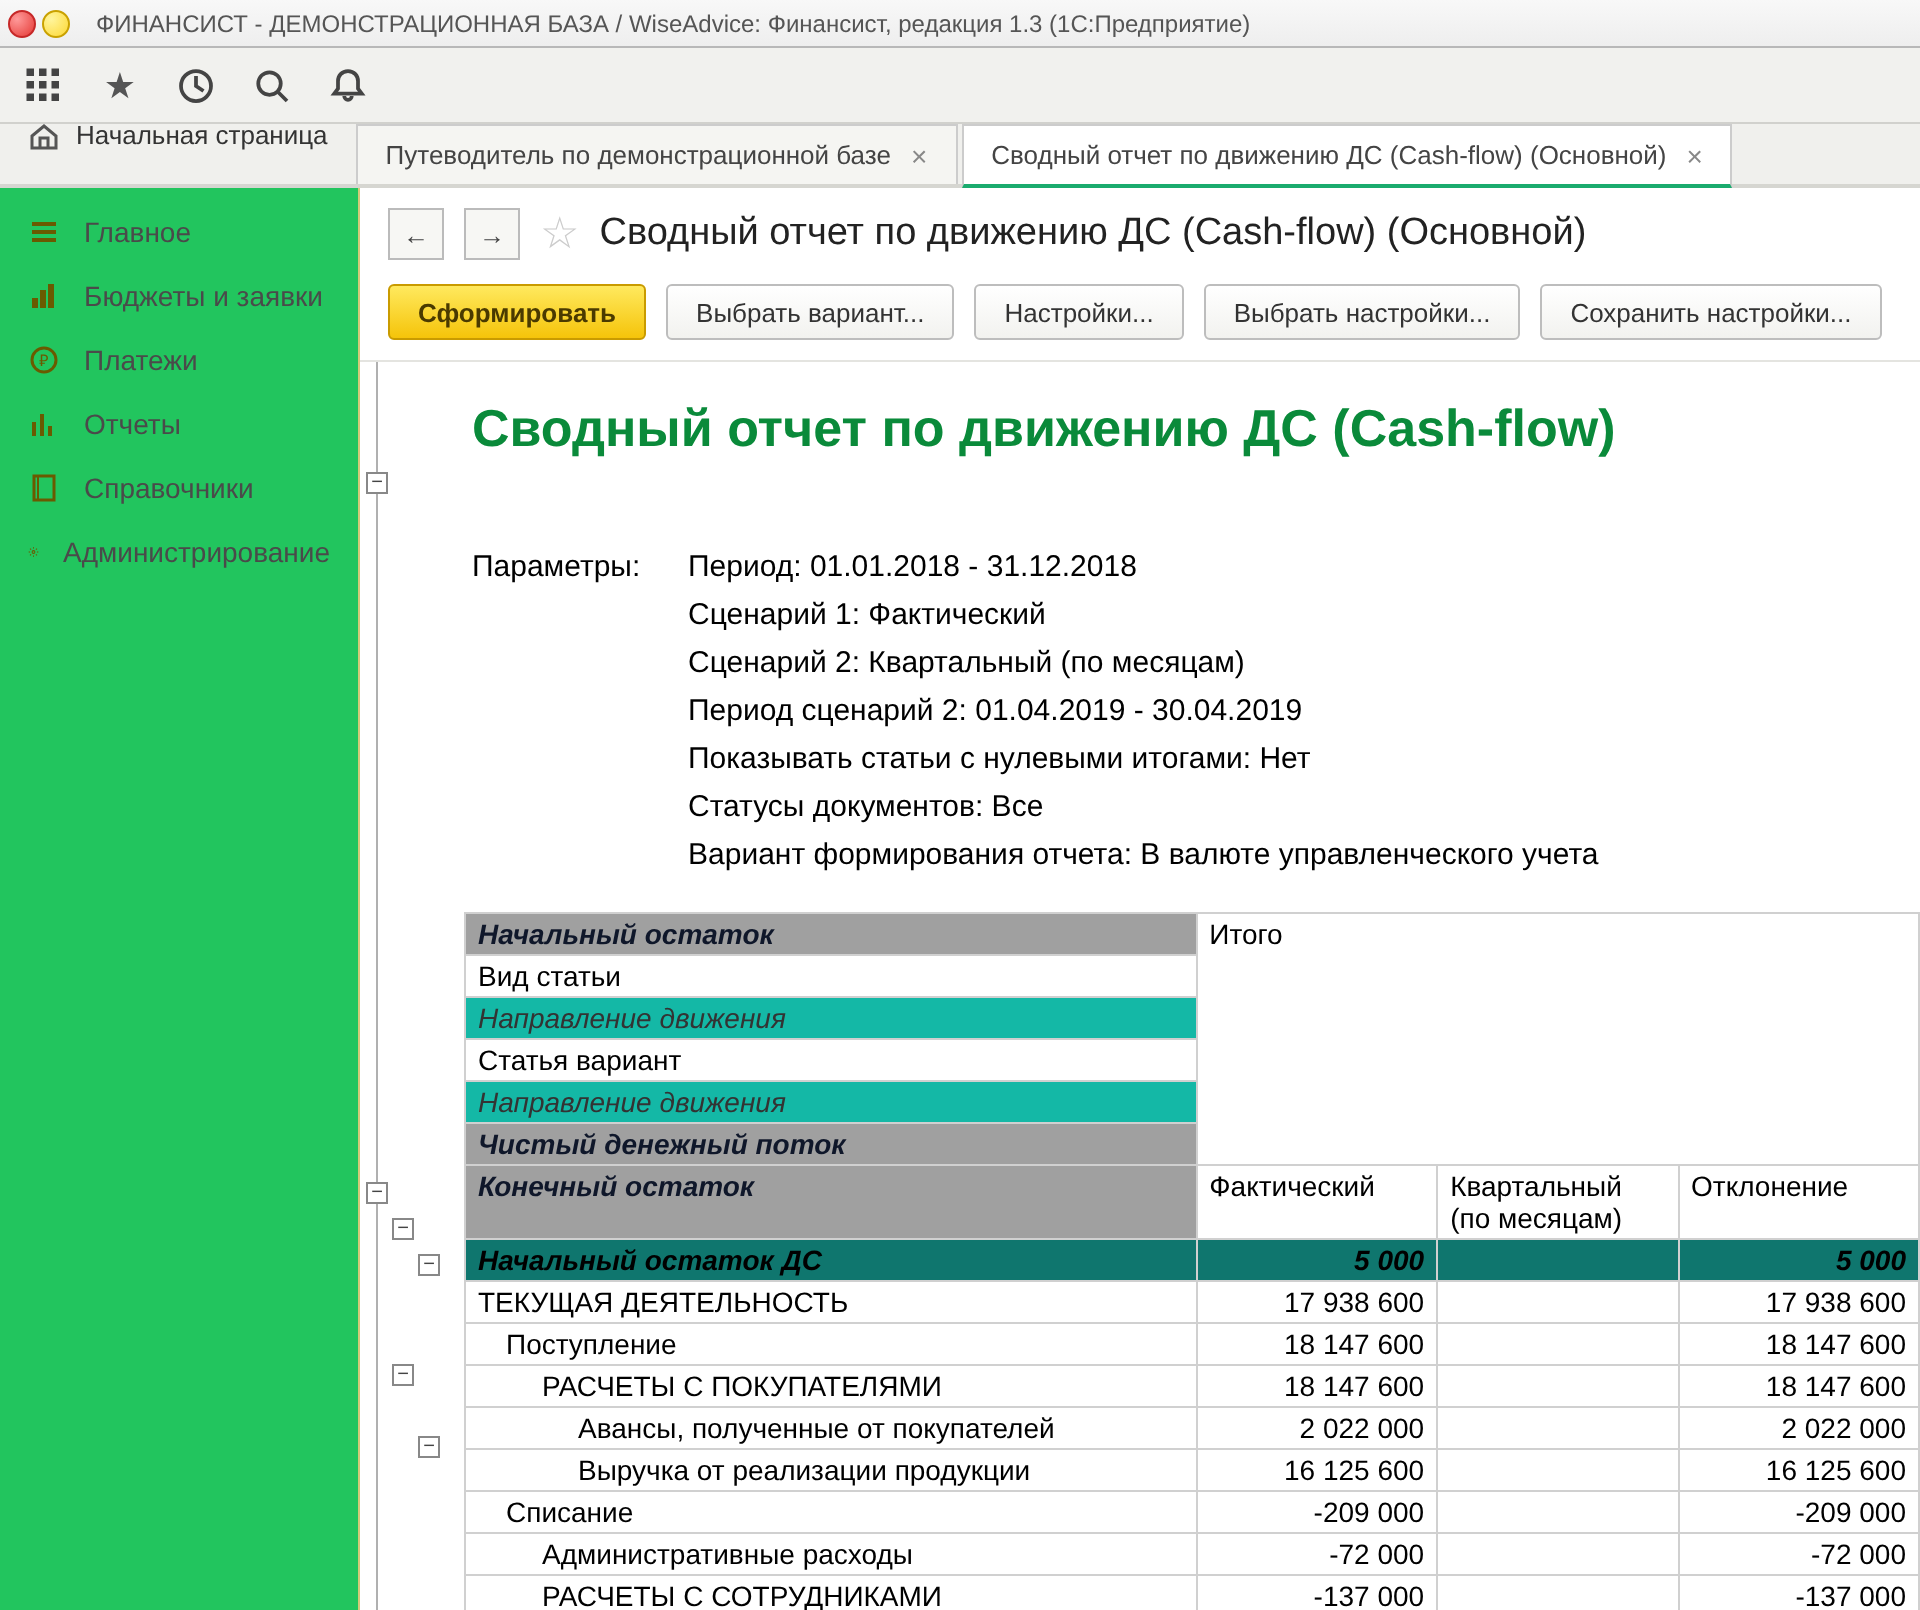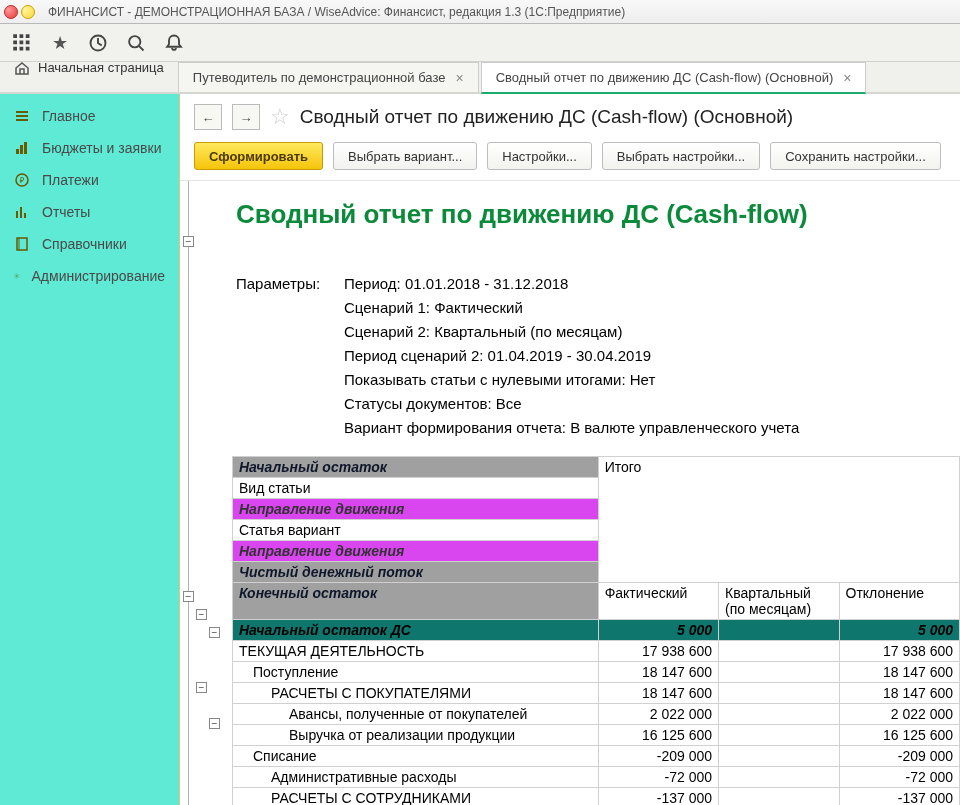--- a/index.html
+++ b/index.html
@@ -10,21 +10,21 @@
   .tb-yel { background: radial-gradient(circle at 30% 30%, #fff59d, #fdd835); border-color: #c9a100; }
   .title-text { margin-left: 10px; color: #555; font-size: 12px; }
   .main-toolbar { height: 38px; background: #f1f1ee; border-bottom: 1px solid #d1d1cd; display: flex; align-items: center; padding-left: 12px; gap: 18px; }
   .mt-icon { color: #555; font-size: 18px; display: flex; align-items: center; justify-content: center; width: 20px; height: 20px; }
   .tabs { height: 32px; background: #f0f0ed; border-bottom: 2px solid #d6d6d1; display: flex; align-items: flex-end; }
   .tab-home { display: flex; padding: 0 14px; height: 32px; color: #333; }
   .tab { height: 30px; padding: 0 14px; display: flex; align-items: center; border: 1px solid #ccc; border-bottom: none; background: #f5f5f2; margin-right: 2px; font-size: 13px; color: #444; }
   .tab.active { background: #fff; border-bottom: 2px solid #1aab6e; height: 32px; position: relative; top: 2px; }
   .tab .close { margin-left: 10px; color: #888; font-size: 14px; }
   .body-row { display: flex; height: calc(805px - 24px - 38px - 32px); }
-  .sidebar { width: 180px; background: #5eead4; border-right: 1px solid #d6c97a; padding-top: 6px; }
+  .sidebar { width: 180px; background: #22c55e; border-right: 1px solid #d6c97a; padding-top: 6px; }
   .side-item { display: flex; align-items: center; padding: 8px 14px; color: #4a4a4a; font-size: 14px; gap: 12px; }
   .side-item svg { width: 16px; height: 16px; }
   .content { flex: 1; display: flex; flex-direction: column; background: #fff; overflow: hidden; }
   .page-head { padding: 10px 14px 6px; display: flex; align-items: center; gap: 10px; }
   .nav-arrow { width: 28px; height: 26px; border: 1px solid #bbb; background: #f7f7f4; display: flex; align-items: center; justify-content: center; color: #444; }
   .page-title { font-size: 19px; color: #222; }
   .star { color: #ccc; font-size: 22px; }
   .button-row { padding: 6px 14px 10px; display: flex; gap: 10px; border-bottom: 1px solid #e4e4e0; }
   .btn { height: 28px; padding: 0 14px; border: 1px solid #bdbdbd; background: linear-gradient(#ffffff,#f2f2ef); border-radius: 3px; font-size: 13px; color: #333; display: flex; align-items: center; }
   .btn.primary { background: linear-gradient(#ffe95e,#f5c40a); border-color: #c99b00; font-weight: bold; color: #4a3a00; }
@@ -33,21 +33,21 @@
   .tree-col::before { content: ""; position: absolute; left: 8px; top: 0; bottom: 0; border-left: 1px solid #b0b0b0; }
   .minus { width: 11px; height: 11px; border: 1px solid #888; background: #fff; color: #444; font-size: 10px; line-height: 9px; text-align: center; position: absolute; left: 3px; }
   .report-wrap { display: flex; }
   .report-body { flex: 1; }
   .rep-title { font-size: 26px; font-weight: bold; color: #0a8a3a; padding: 18px 4px 18px 4px; }
   .params { display: flex; font-size: 15px; line-height: 1.6; padding: 0 4px 16px; margin-top: 24px; }
   .params .lbl { width: 108px; }
   .tbl { border-collapse: collapse; width: 100%; table-layout: fixed; }
   .tbl td { border: 1px solid #d0d0d0; padding: 2px 6px; font-size: 14px; vertical-align: top; }
   .hdr-gray { background: #a0a0a0; color: #0f172a; font-style: italic; font-weight: bold; }
-  .hdr-light { background: #d946ef; font-style: italic; font-weight: bold; color: #333; }
+  .hdr-light { background: #14b8a6; font-style: italic; font-weight: normal; color: #333; }
   .row-teal-strong { background: #0f766e; font-weight: bold; font-style: italic; }
   .num { text-align: right; font-variant-numeric: tabular-nums; }
   .col-label { width: 340px; }
   .col-num { width: 112px; }
   .indent1 { padding-left: 20px !important; }
   .indent2 { padding-left: 38px !important; }
   .indent3 { padding-left: 56px !important; }
 </style>
 </head>
 <body>

